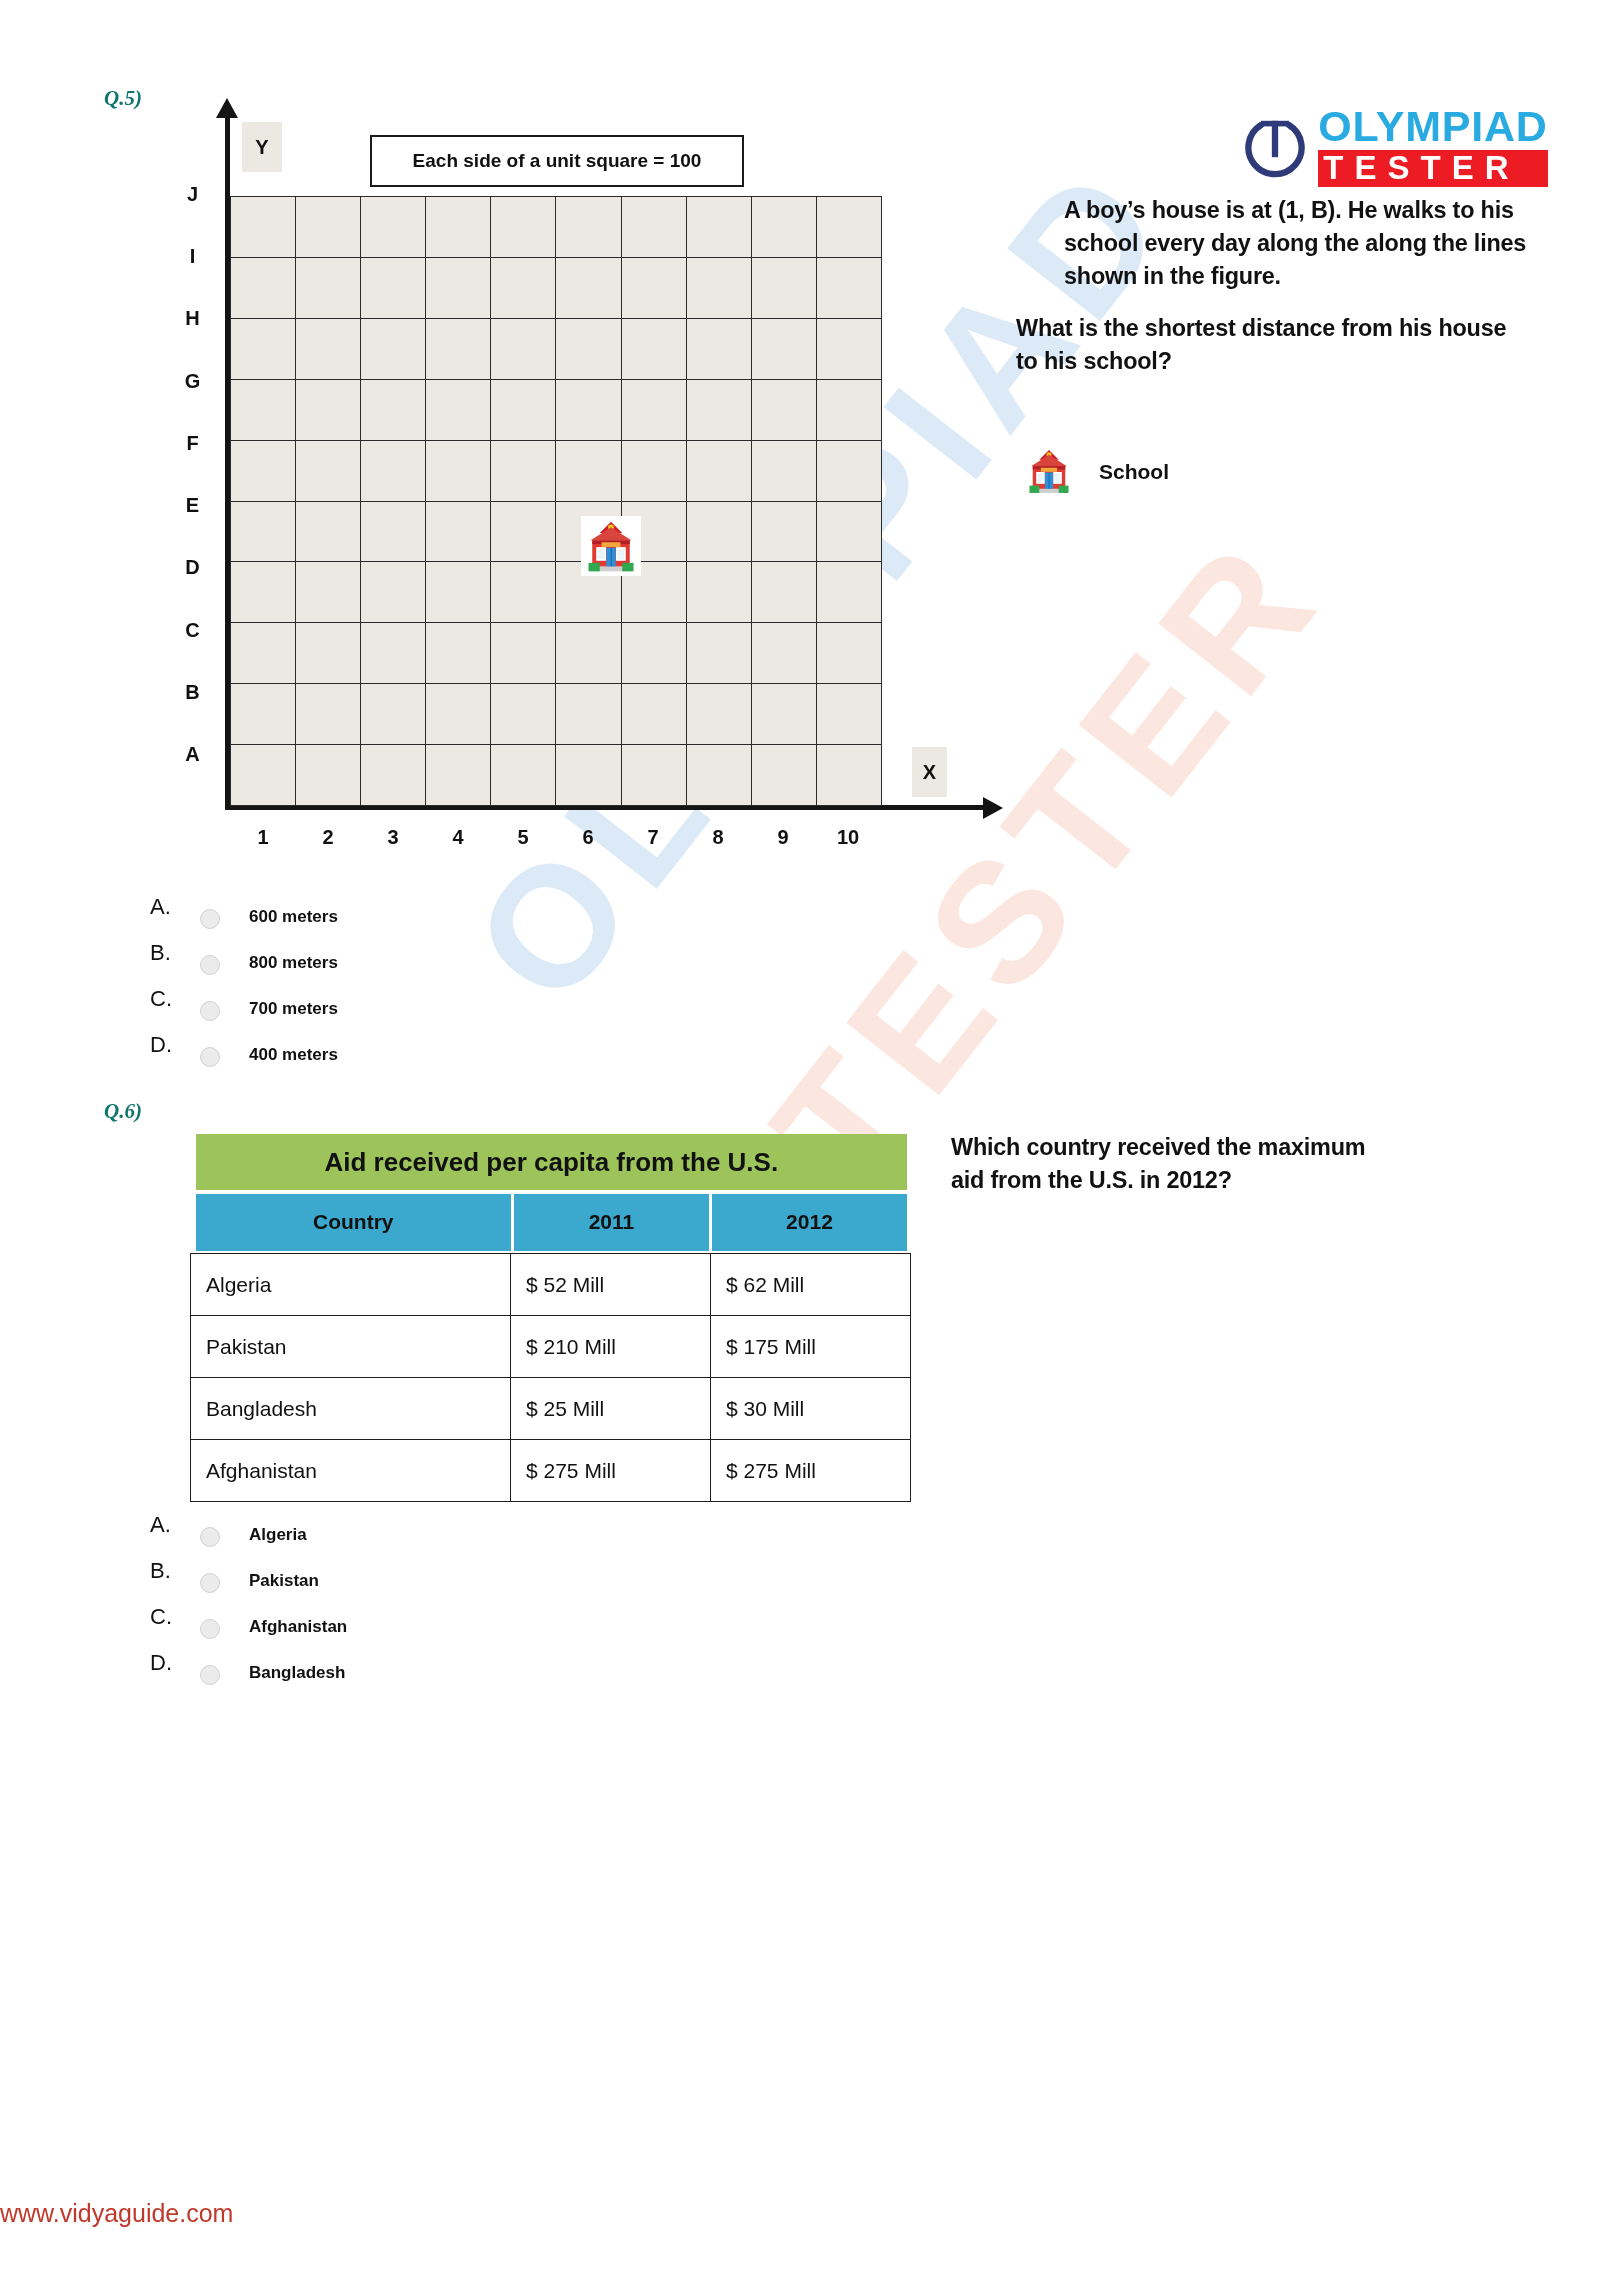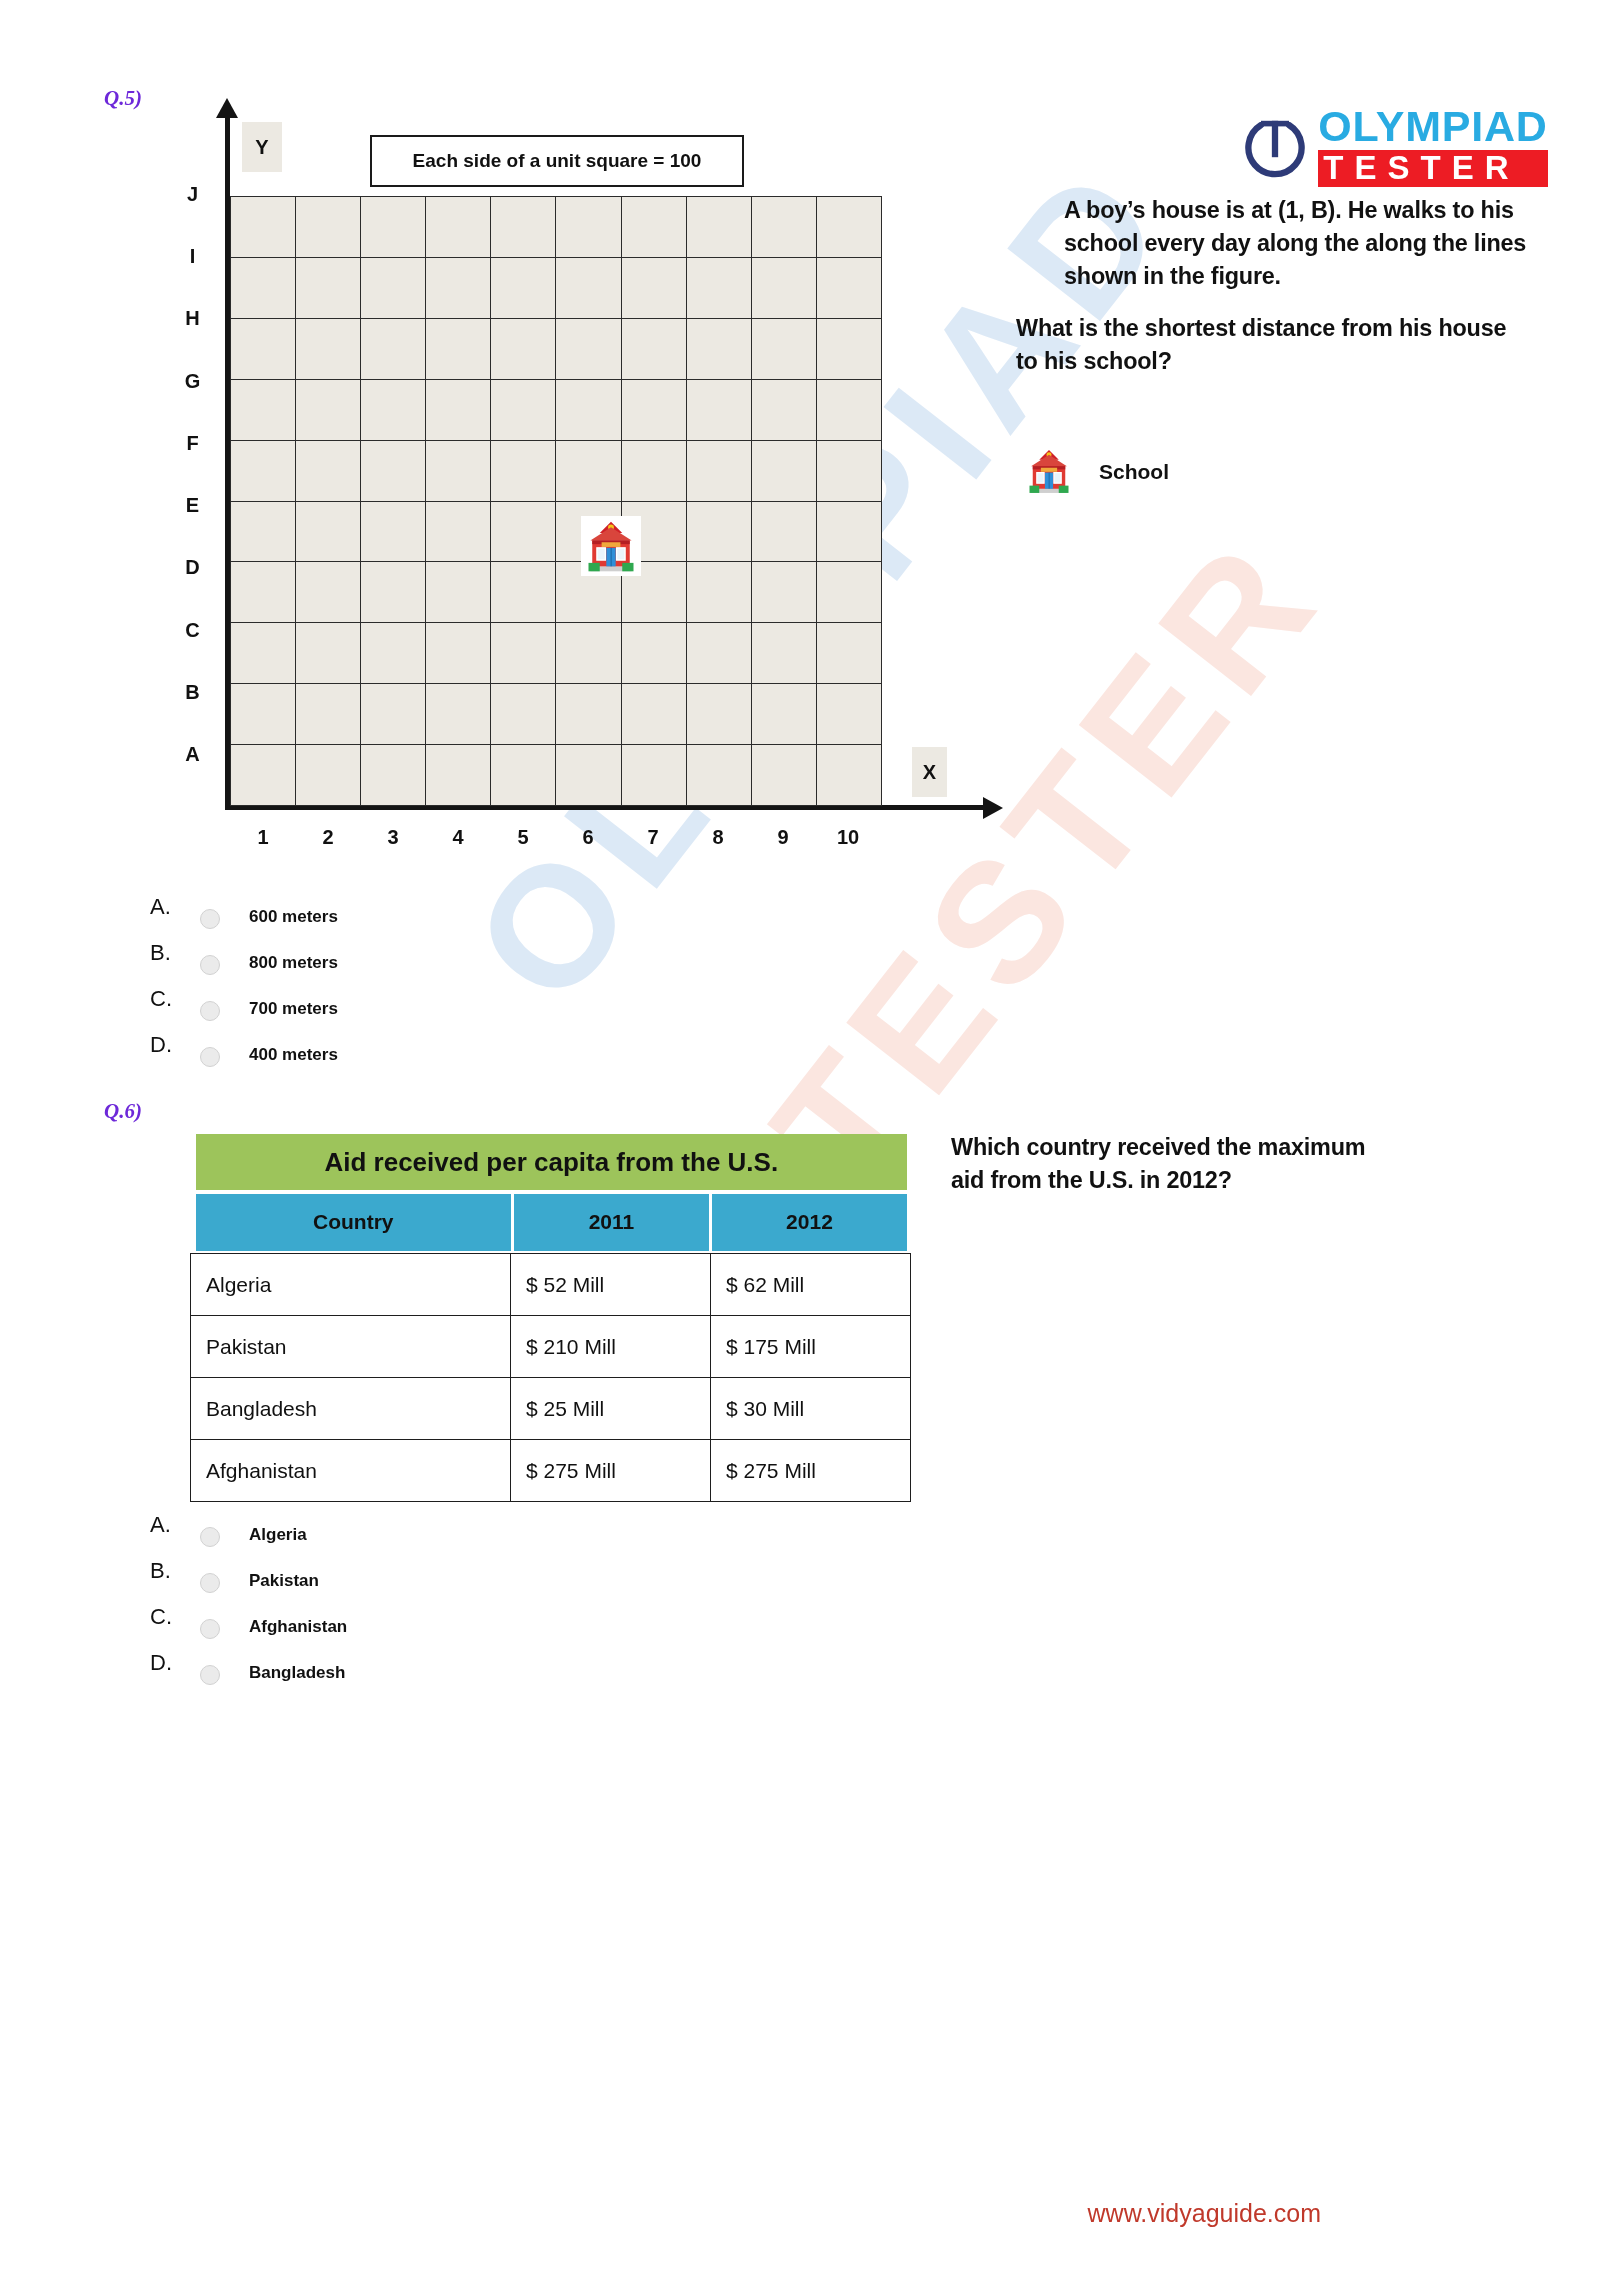--- a/index.html
+++ b/index.html
@@ -52,21 +52,21 @@
     color: #fbe6e0;
   }
 
   
   .q-label {
     position: absolute;
     font-family: "Liberation Serif", serif;
     font-style: italic;
     font-weight: 700;
     font-size: 21px;
-    color: #6d28d9;
+    color: #0f766e;
   }
 
   
   .logo {
     position: absolute;
     left: 1240px;
     top: 102px;
     width: 325px;
     height: 88px;
     display: flex;
@@ -355,21 +355,21 @@
     font-family: "Liberation Sans", sans-serif;
   }
   .aid-cell:first-child { border-left: none; }
 
   
   .footer {
     position: absolute;
     left: 0;
     top: 2199px;
     width: 1321px;
-    text-align: right;
+    text-align: left;
     font-size: 25px;
     color: #c0392b;
     font-family: "Liberation Sans", sans-serif;
   }
 </style>
 </head>
 <body>
 
 <div id="page">
 

